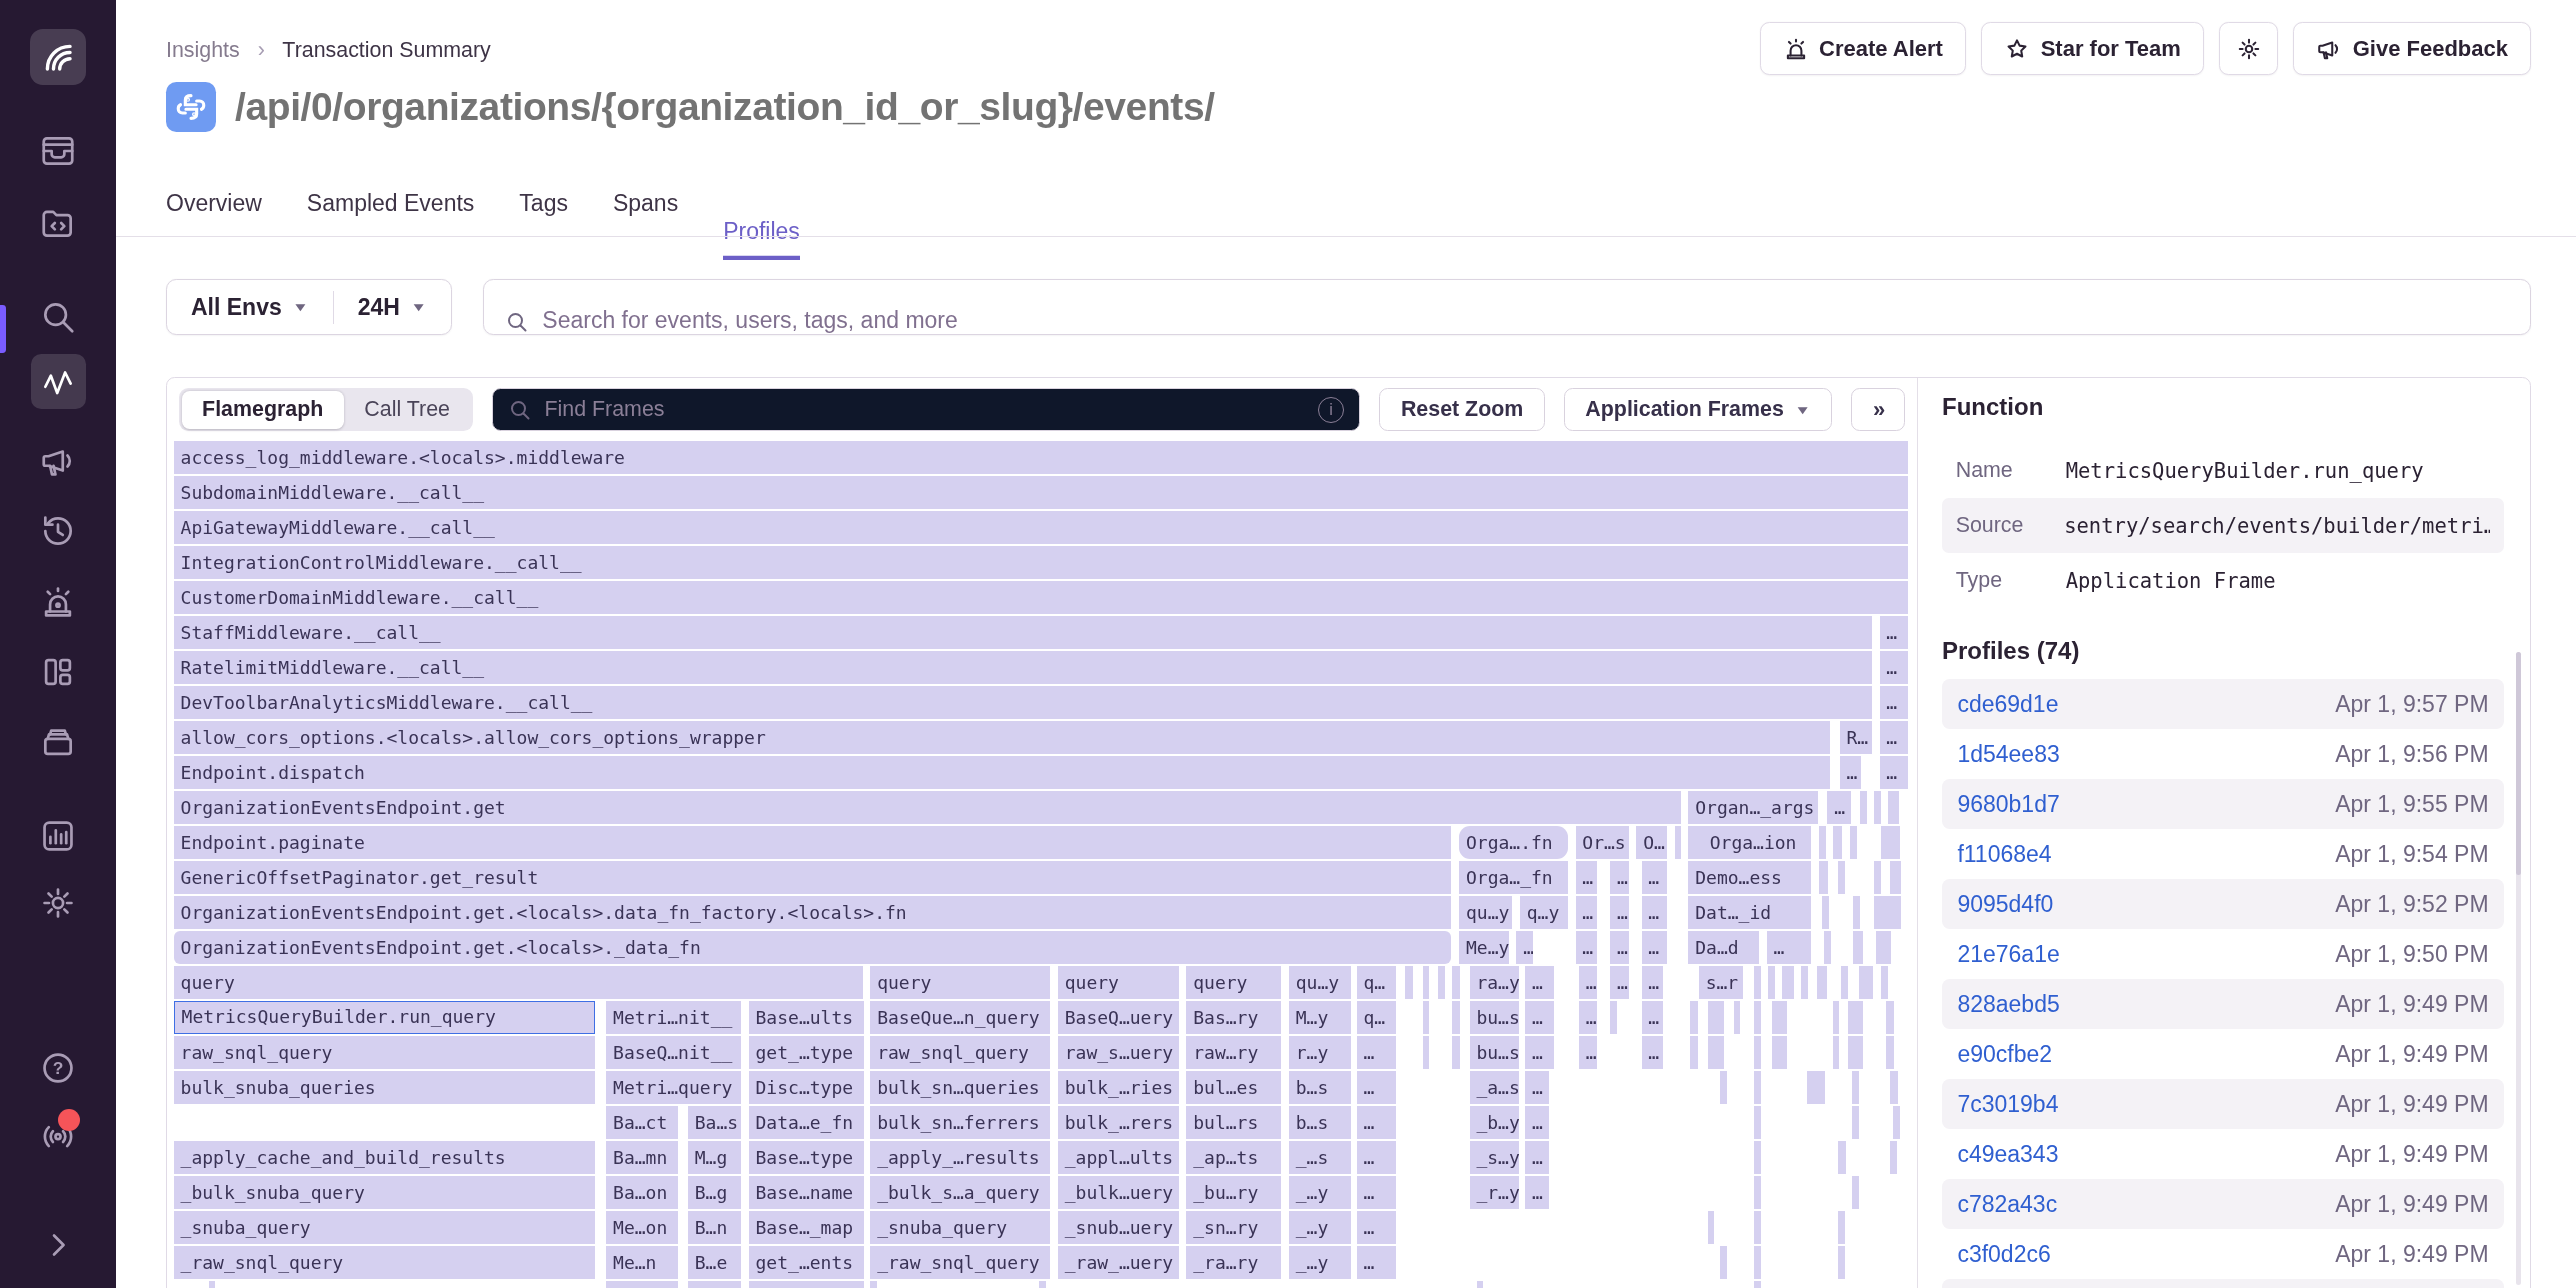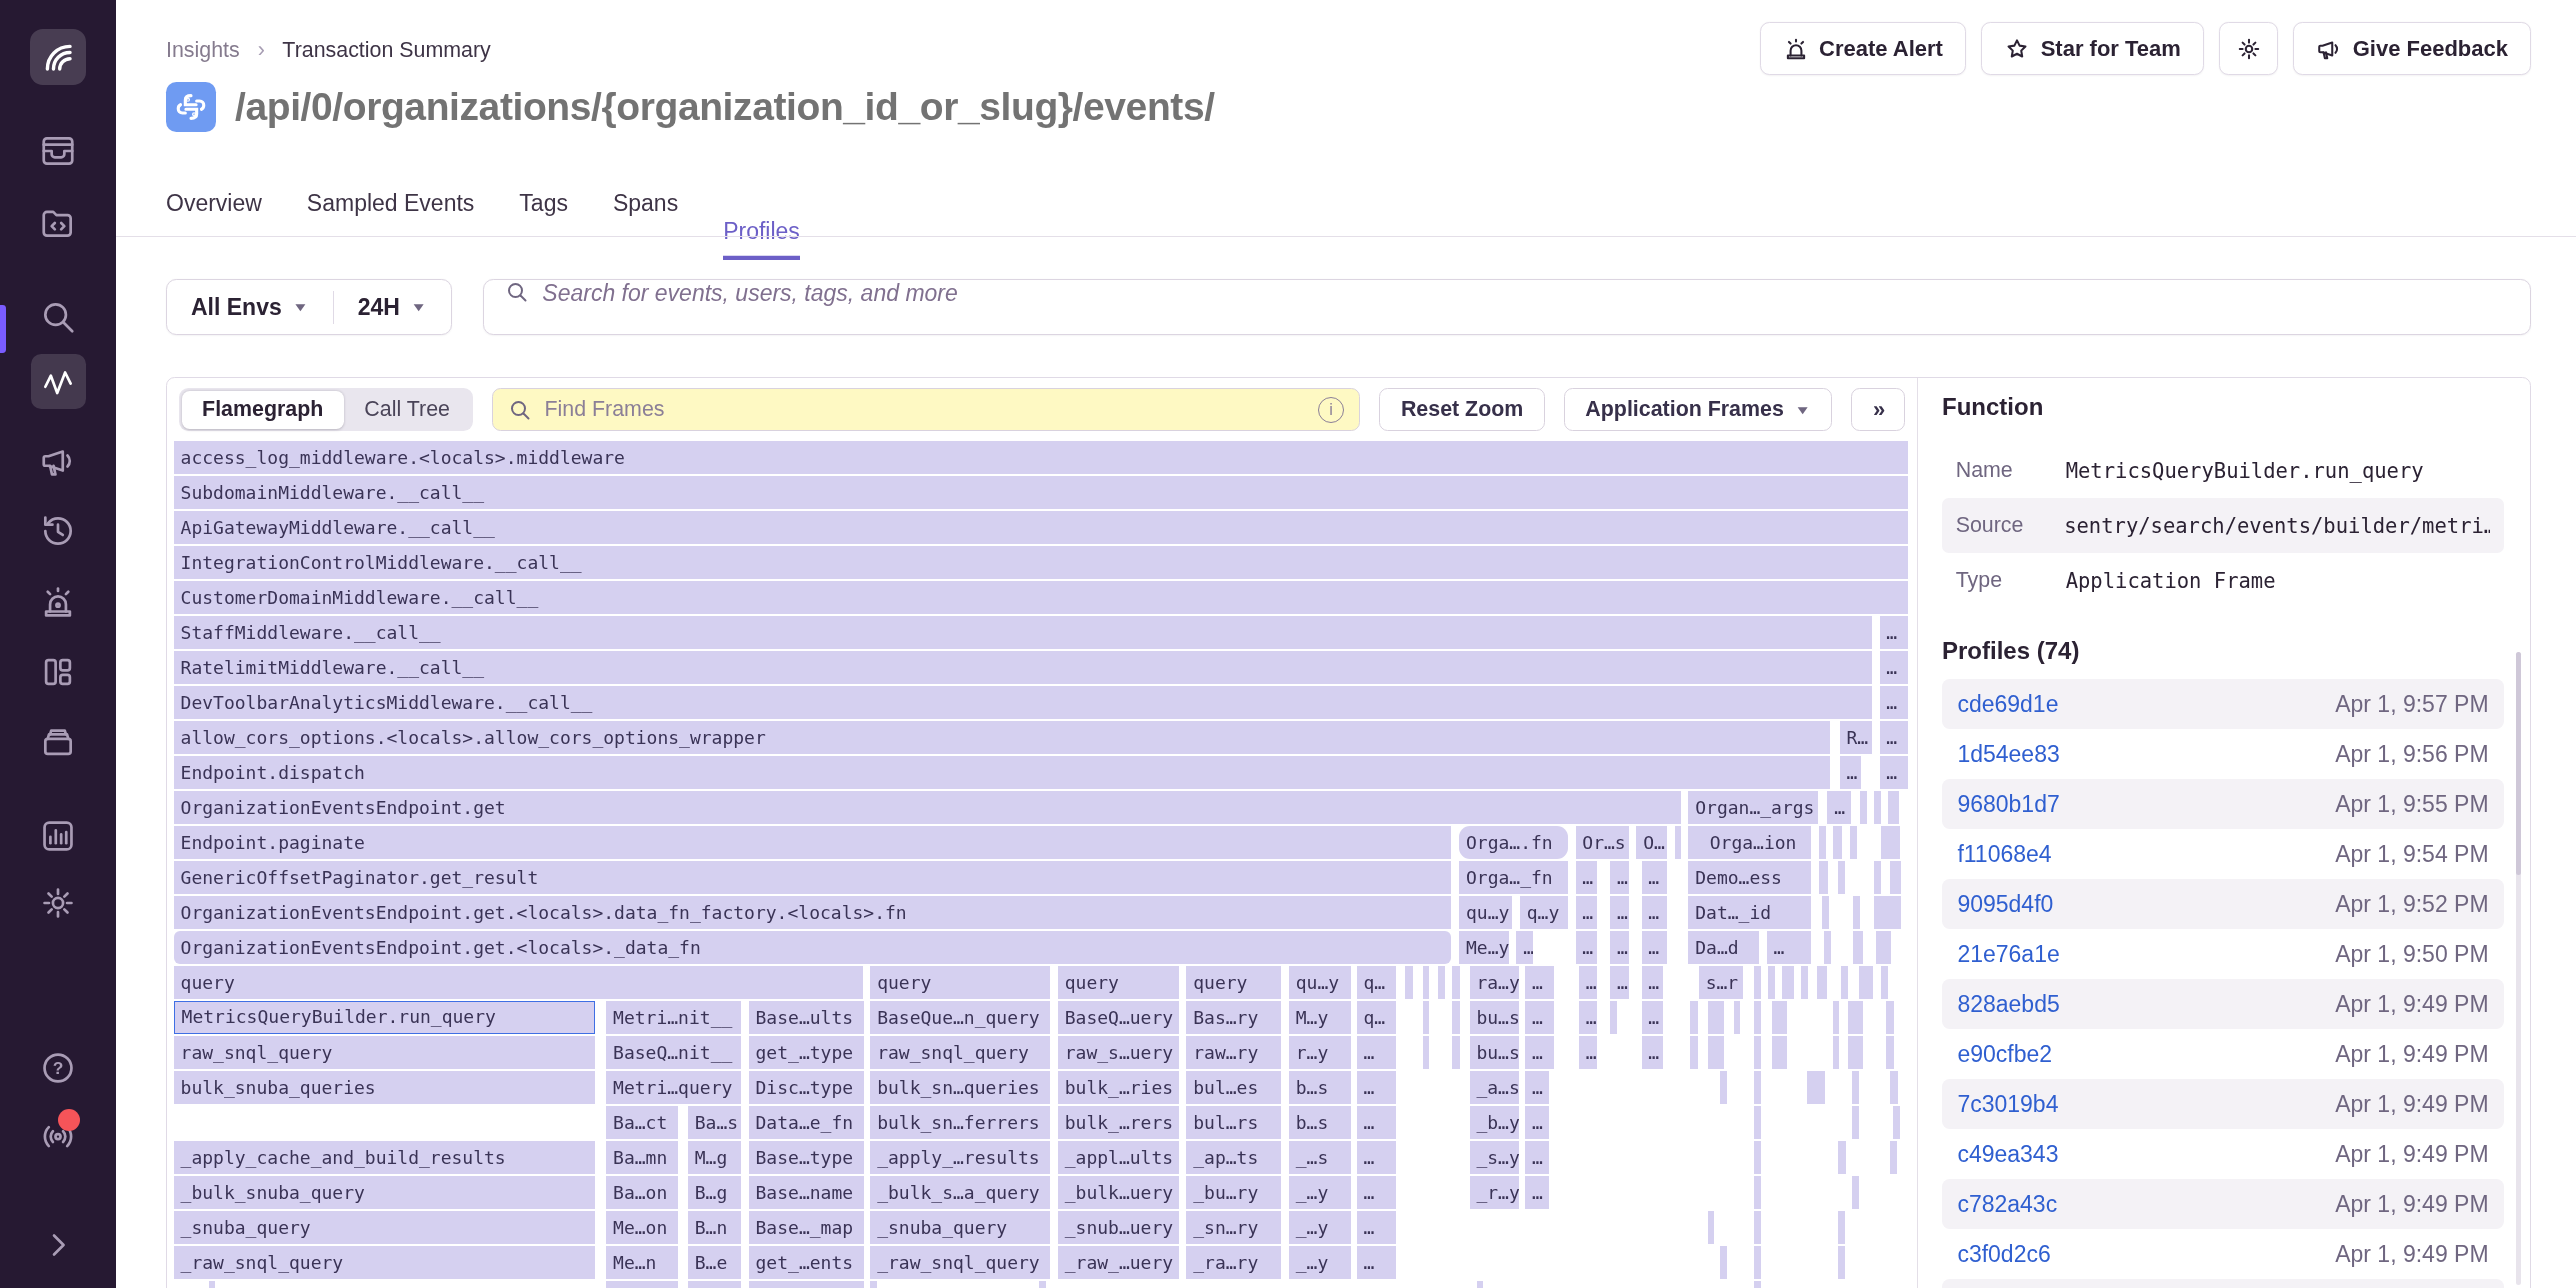--- a/index.html
+++ b/index.html
@@ -49,38 +49,38 @@
   .tabs-divider { position:absolute; left:116px; right:0; top:236px; height:0.9px; background:#e4dfe8; }
 
   
   .filters { position:absolute; left:166px; top:279px; right:45px; display:flex; gap:31px; }
   .env-ctl { display:flex; align-items:center; height:56px; background:#fff;
     border:0.9px solid #dcd5e1; border-radius:10.3px; box-shadow:0 0.9px 1.7px rgba(43,34,51,.05); }
   .env-seg { display:flex; align-items:center; gap:10.3px; padding:0 24px; font-size:23px;
     font-weight:700; color:#2b2233; cursor:pointer; height:100%; }
   .env-div { width:0.9px; height:33px; background:#e0dae6; }
   .chev { font-size:17px; color:#6f6680; transform:scaleY(.7); }
-  .search-box { flex:1; display:flex; align-items:flex-start; gap:13.7px; height:56px;
+  .search-box { flex:1; display:flex; align-items:flex-end; gap:13.7px; height:56px;
     background:#fff; border:0.9px solid #dcd5e1; border-radius:10.3px; padding:0 20.5px;
-    box-shadow:0 0.9px 1.7px rgba(43,34,51,.05);font-style:italic; }
+    box-shadow:0 0.9px 1.7px rgba(43,34,51,.05); }
   .search-box svg, .ff-input svg { width:24px; height:24px; stroke:#6f6680; fill:none;
     stroke-width:2; stroke-linecap:round; }
   .search-ph { font-size:23px; color:#80708f; }
 
   
   .card { position:absolute; left:166px; top:377px; width:2365px; height:1027px;
     border:0.9px solid #e0dae6; border-radius:8.6px; display:flex; overflow:hidden; background:#fff; }
   .flame-col { width:1751px; position:relative; border-right:0.9px solid #e4dfe8; }
   .toolbar { display:flex; align-items:center; gap:19px; margin:10.3px 12px 0 12px; }
   .seg-wrap { display:flex; background:#e9e6ee; border-radius:9.4px; padding:2.6px; }
   .seg { font-size:21.4px; padding:0 20.5px; height:38px; display:flex; align-items:center;
     border-radius:7.7px; color:#4a4458; cursor:pointer; }
   .seg.on { background:#fff; font-weight:700; color:#2b2233; box-shadow:0 0.9px 2.6px rgba(43,34,51,.25); }
   .ff-input { flex:1; display:flex; align-items:center; gap:12px; height:43px;
-    border:0.9px solid #d9d2de; border-radius:8.6px; padding:0 15.4px; background:#fef9c3; }
+    border:0.9px solid #d9d2de; border-radius:8.6px; padding:0 15.4px; background:#0f172a; }
   .ff-ph { flex:1; font-size:21.4px; color:#8b7f97; }
   .info-ic { width:26px; height:26px; border:1.7px solid #8b7f97; border-radius:50%;
     color:#8b7f97; font-size:16.3px; display:flex; align-items:center; justify-content:center; }
   .tbtn { display:flex; align-items:center; gap:10.3px; height:43px; padding:0 20.5px;
     background:#fff; border:0.9px solid #d9d2de; border-radius:8.6px; font-size:21.4px;
     font-weight:700; color:#37304a; cursor:pointer; white-space:nowrap; }
   .dbl-chev { font-size:22px; font-weight:700; color:#37304a; letter-spacing:-1.7px; }
 
   
   .flame { position:absolute; left:6.8px; top:63px; width:1737px; bottom:0; }

